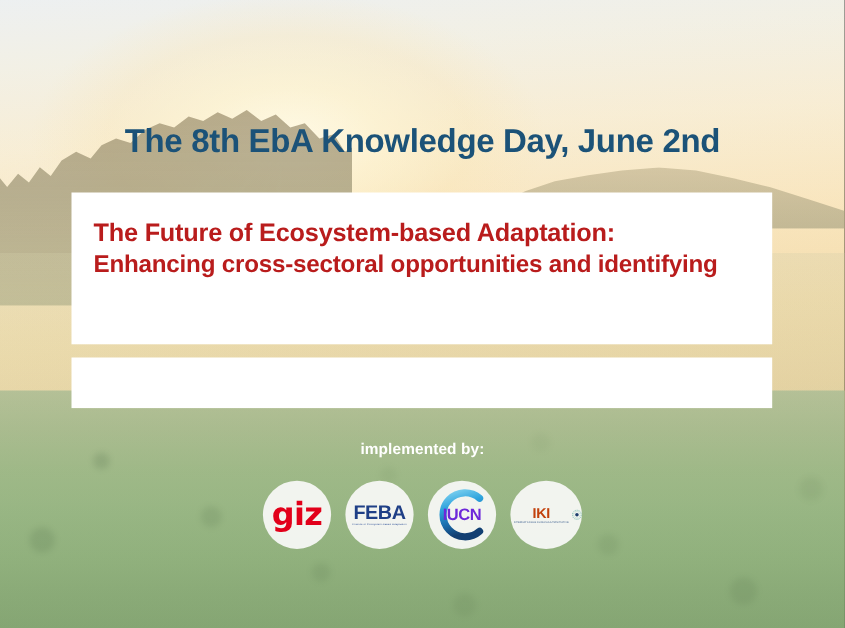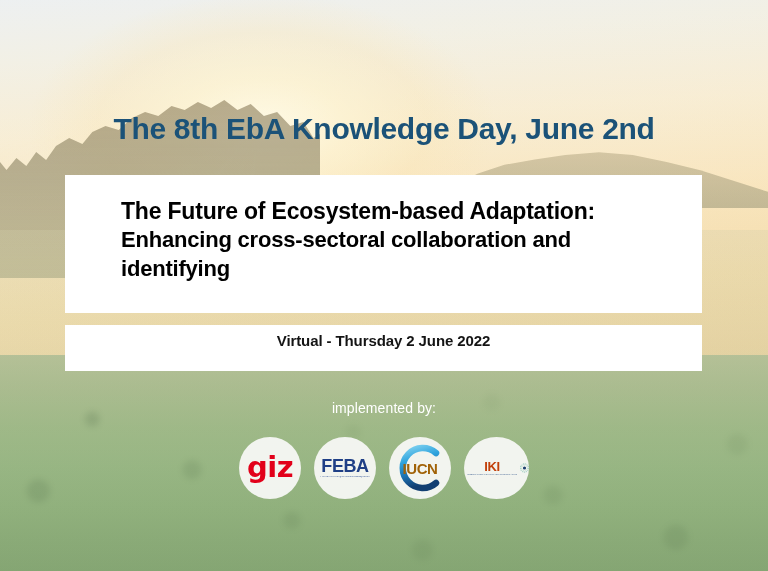--- a/index.html
+++ b/index.html
@@ -162,25 +162,24 @@
     left: 65px;
     width: 637px;
     box-sizing: border-box;
   }
   .panel-main {
     top: 175px;
     height: 138px;
     padding: 22px 18px 0 20px;
   }
   .panel-main .line {
-    color: #000000;
+    color: #b91c1c;
     font-weight: bold;
     line-height: 1.28;
     letter-spacing: -0.2px;
-    margin-left: 36px;
   }
   .panel-main .l1 { font-size: 23px; }
   .panel-main .l2 { font-size: 22px; }
   .panel-main .l3 { font-size: 22px; }
 
   .panel-date {
     top: 325px;
     height: 46px;
     padding-top: 6px;
     text-align: center;
@@ -195,21 +194,21 @@
 
   
   .implemented-by {
     position: absolute;
     top: 400px;
     left: 0;
     width: 768px;
     text-align: center;
     color: #ffffff;
     font-size: 14px;
-    font-weight: normal;
+    font-weight: bold;
     letter-spacing: 0.1px;
   }
 
   
   .logo-row {
     position: absolute;
     top: 436px;
     left: 0;
     width: 768px;
     height: 64px;
@@ -256,21 +255,21 @@
     letter-spacing: 0.1px;
     width: 52px;
     text-align: center;
     white-space: nowrap;
     overflow: hidden;
     transform: scaleY(1.05);
   }
   .logo-iucn-text {
     font-size: 15px;
     font-weight: bold;
-    color: #a16207;
+    color: #6d28d9;
     letter-spacing: -0.4px;
     position: relative;
     z-index: 2;
   }
   .logo-iucn-arc {
     position: absolute;
     left: 7px;
     top: 7px;
     width: 48px;
     height: 48px;
@@ -312,25 +311,24 @@
   <div class="bg-hill"></div>
   <div class="bg-haze"></div>
   <div class="bg-veg"></div>
   <div class="bg-speckle"></div>
   <div class="bg-layer bg-wash"></div>
 
   <div class="headline">The 8th EbA Knowledge Day, June 2nd</div>
 
   <div class="panel panel-main">
     <div class="line l1">The Future of Ecosystem-based Adaptation:</div>
-    <div class="line l2">Enhancing cross-sectoral collaboration and identifying</div>
+    <div class="line l2">Enhancing cross-sectoral opportunities and identifying</div>
   </div>
 
   <div class="panel panel-date">
-    <div class="dline">Virtual - Thursday 2 June 2022</div>
   </div>
 
   <div class="implemented-by">implemented by:</div>
 
   <div class="logo-row">
 
     <div class="logo">
       <span class="logo-giz-text">giz</span>
     </div>
 

